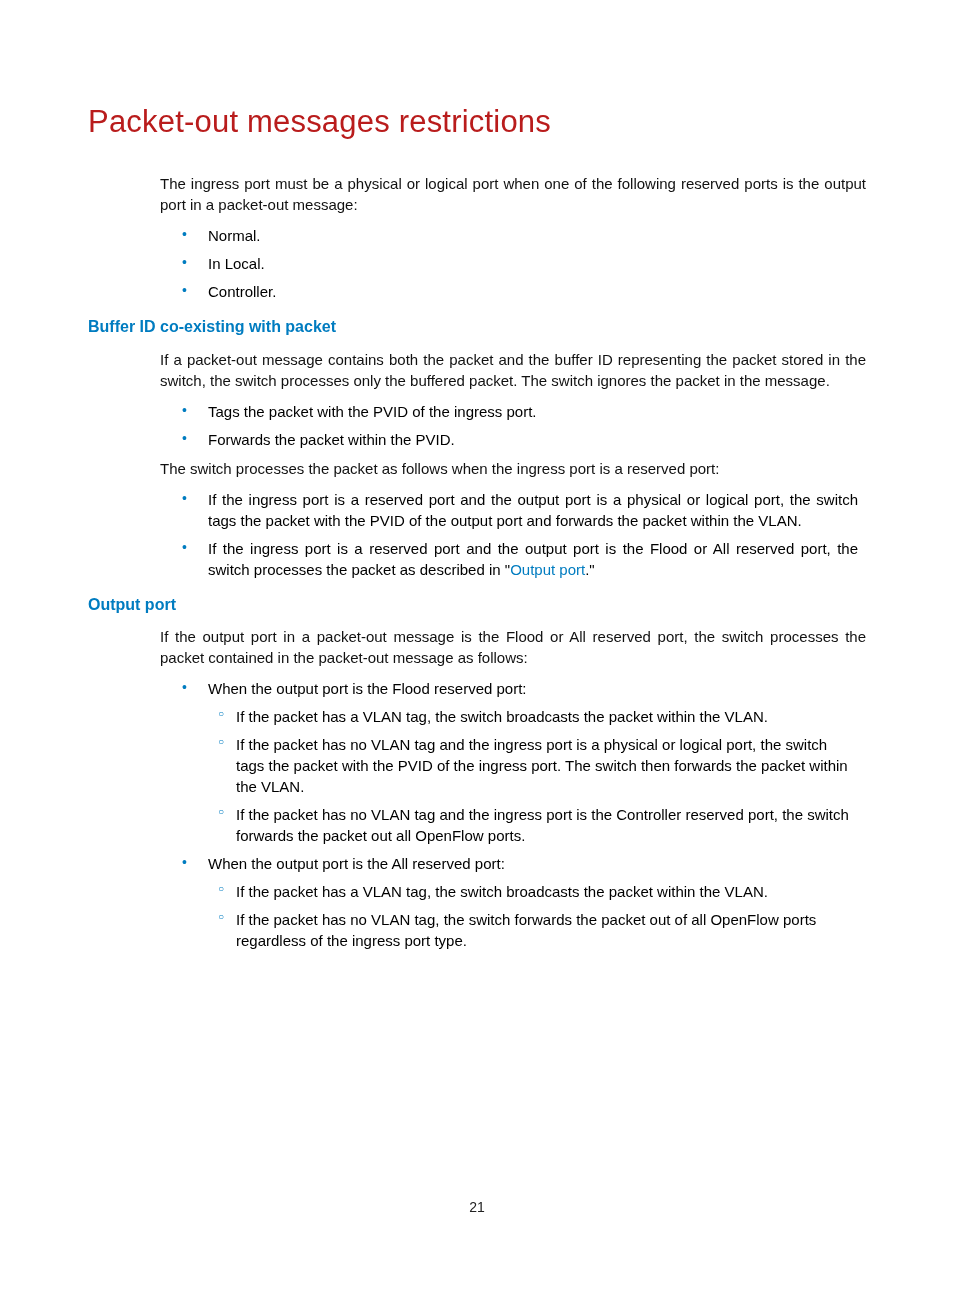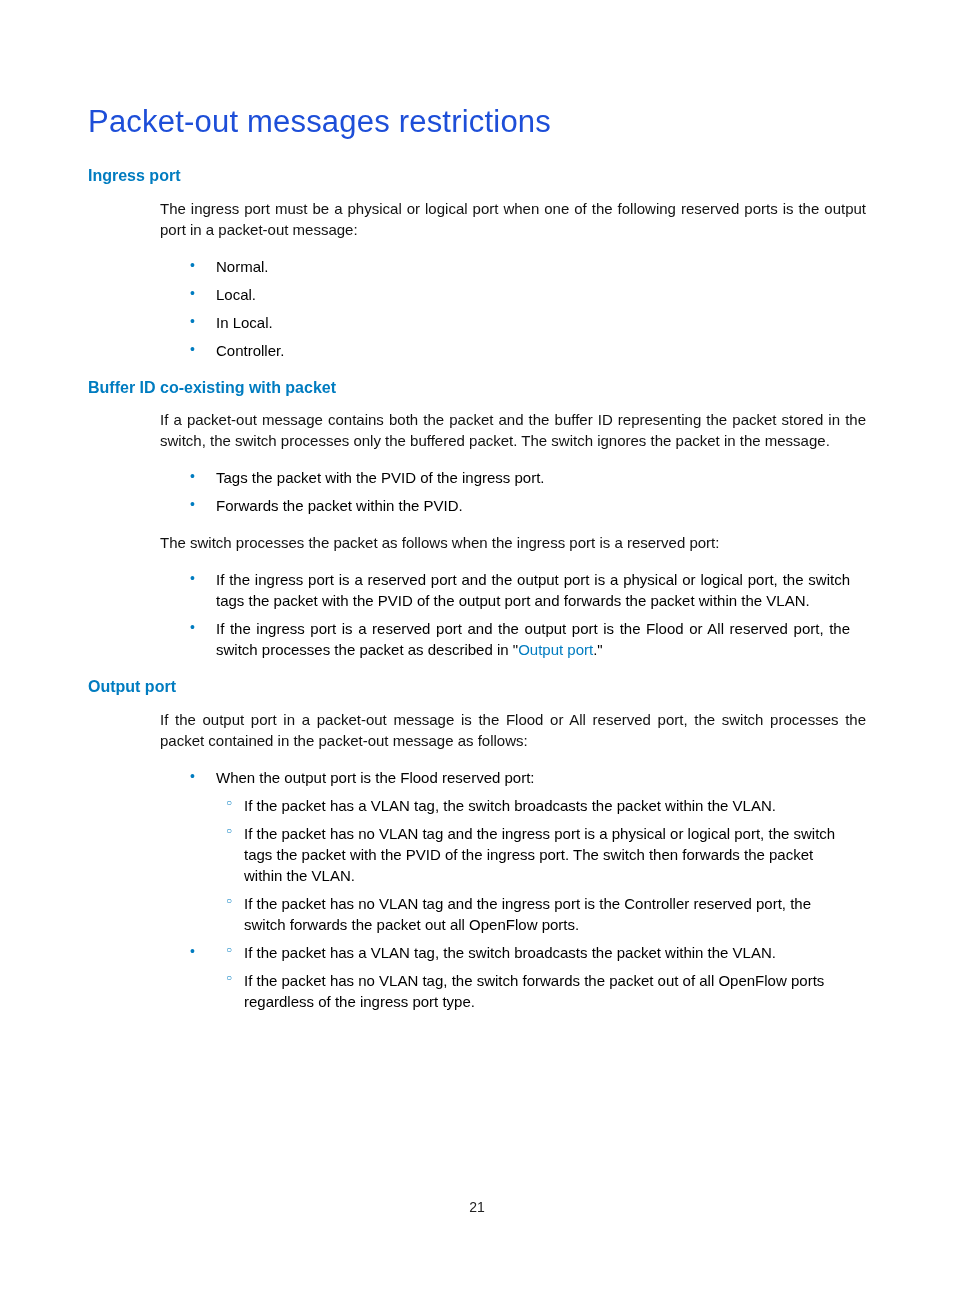--- a/index.html
+++ b/index.html
@@ -12,42 +12,42 @@
     width: 954px;
     height: 1296px;
     position: relative;
     font-weight: 300;
   }
   .page {
     padding: 100px 88px 0 88px;
   }
   .h1 {
     font-size: 31px;
-    color: #1d4ed8;
+    color: #b91c1c;
     font-weight: 300;
-    margin-bottom: 22px;
+    margin-bottom: 30px;
     letter-spacing: 0.2px;
   }
   .h2 {
     font-size: 16px;
     color: #007cc0;
     font-weight: 700;
     margin-top: 14px;
     margin-bottom: 10px;
   }
   .body-block {
     padding-left: 72px;
   }
   p {
     margin: 8px 0 10px 0;
     color: #111;
   }
   .bullets {
     list-style: none;
-    margin: 16px;
+    margin: 8px;
   }
   .bullets > li {
     position: relative;
     padding-left: 40px;
     margin: 7px 0;
   }
   .bullets > li::before {
     content: "•";
     color: #007cc0;
     position: absolute;
@@ -86,26 +86,24 @@
   }
   .justify { text-align: justify; }
 </style>
 </head>
 <body>
 
 <div class="page">
 
   <div class="h1">Packet-out messages restrictions</div>
 
-  <div class="h2">Ingress port</div>
   <div class="body-block">
     <p class="justify">The ingress port must be a physical or logical port  when one of the following reserved ports is the output port in a packet-out message:</p>
     <ul class="bullets">
       <li>Normal.</li>
-      <li>Local.</li>
       <li>In Local.</li>
       <li>Controller.</li>
     </ul>
   </div>
 
   <div class="h2">Buffer ID co-existing with packet</div>
   <div class="body-block">
     <p class="justify">If a packet-out message contains both the packet and the buffer ID representing the packet stored in the switch, the switch processes only the buffered packet. The switch ignores the packet in the message.</p>
   </div>
 
@@ -129,20 +127,21 @@
     <ul class="bullets">
       <li>
         <span>When the output port is the Flood reserved port:</span>
         <ul class="sublist">
           <li>If the packet has a VLAN tag, the switch broadcasts the packet within the VLAN.</li>
           <li>If the packet has no VLAN tag and the ingress port is a physical or logical port, the switch tags the packet with the PVID of the ingress port. The switch then forwards the packet within the VLAN.</li>
           <li>If the packet has no VLAN tag and the ingress port is the Controller reserved port, the switch forwards the packet out all OpenFlow ports.</li>
         </ul>
       </li>
       <li>
+        <span>When the output port is the All reserved port:</span>
         <ul class="sublist">
           <li>If the packet has a VLAN tag, the switch broadcasts the packet within the VLAN.</li>
           <li>If the packet has no VLAN tag, the switch forwards the packet out of all OpenFlow ports regardless of the ingress port type.</li>
         </ul>
       </li>
     </ul>
   </div>
 
 </div>
 

